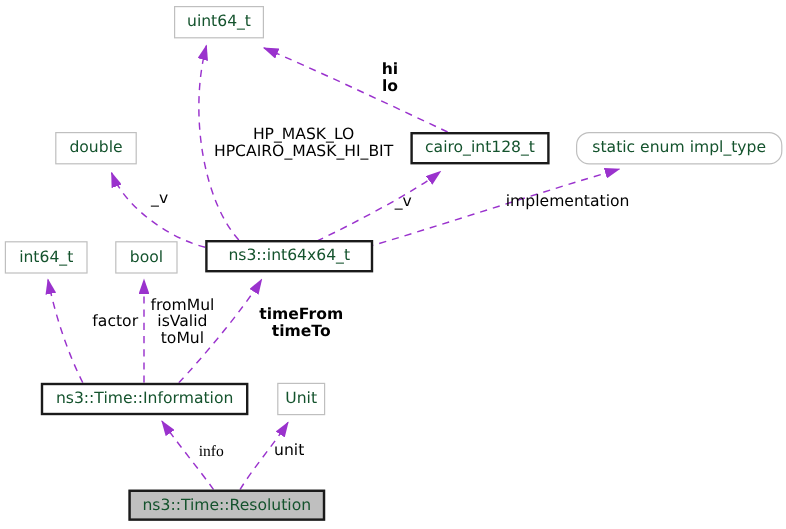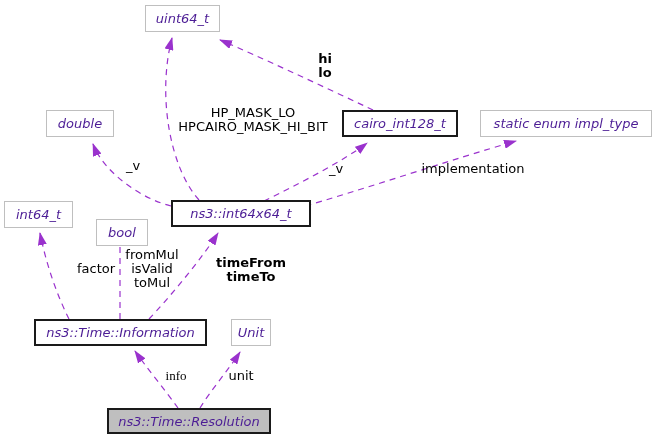--- a/index.html
+++ b/index.html
@@ -27,25 +27,24 @@
     stroke-width: 1.2;
     stroke-dasharray: 6 5;
   }
   .node {
     position: absolute;
     box-sizing: border-box;
     display: flex;
     align-items: center;
     justify-content: center;
     font-size: 13px;
-    color: #4c1d95;
+    color: #14532d;
     white-space: nowrap;
     background: #ffffff;
     cursor: pointer;
-    font-style: italic;
   }
   .node.plain      { border: 1px solid var(--border-plain, #bfbfbf); }
   .node.documented { border: 2px solid var(--border-doc, #1a1a1a); }
   .node.selected   { border: 2px solid var(--border-doc, #1a1a1a);
                      background: var(--selected-fill, #bfbfbf); }
   .edge-label {
     position: absolute;
     transform: translateX(-50%);
     font-size: 13px;
     line-height: 14px;
@@ -109,20 +108,20 @@
     </div>
     <div class="edge-label" style="left: 176px; top: 369px; font-family: Liberation Serif, serif;">
       <div>info</div>
     </div>
     <div class="edge-label" style="left: 241px; top: 369px;">
       <div>unit</div>
     </div>
     <div class="node plain" style="left: 145px; top: 5px; width: 75px; height: 27px;">uint64_t</div>
     <div class="node plain" style="left: 46px; top: 110px; width: 68px; height: 27px;">double</div>
     <div class="node documented" style="left: 342px; top: 110px; width: 116px; height: 27px;">cairo_int128_t</div>
-    <div class="node plain" style="left: 480px; top: 110px; width: 172px; height: 27px;">static enum impl_type</div>
+    <div class="node plain" style="left: 480px; top: 110px; width: 172px; height: 27px; border-radius: 11px;">static enum impl_type</div>
     <div class="node plain" style="left: 4px; top: 201px; width: 69px; height: 27px;">int64_t</div>
-    <div class="node plain" style="left: 96px; top: 219px; width: 52px; height: 27px;">bool</div>
+    <div class="node plain" style="left: 96px; top: 201px; width: 52px; height: 27px;">bool</div>
     <div class="node documented" style="left: 171px; top: 200px; width: 140px; height: 27px;">ns3::int64x64_t</div>
     <div class="node documented" style="left: 34px; top: 319px; width: 173px; height: 27px;">ns3::Time::Information</div>
     <div class="node plain" style="left: 231px; top: 319px; width: 40px; height: 27px;">Unit</div>
     <div class="node selected" style="left: 107px; top: 408px; width: 164px; height: 26px;">ns3::Time::Resolution</div>
   </div>
 
 </body></html>

